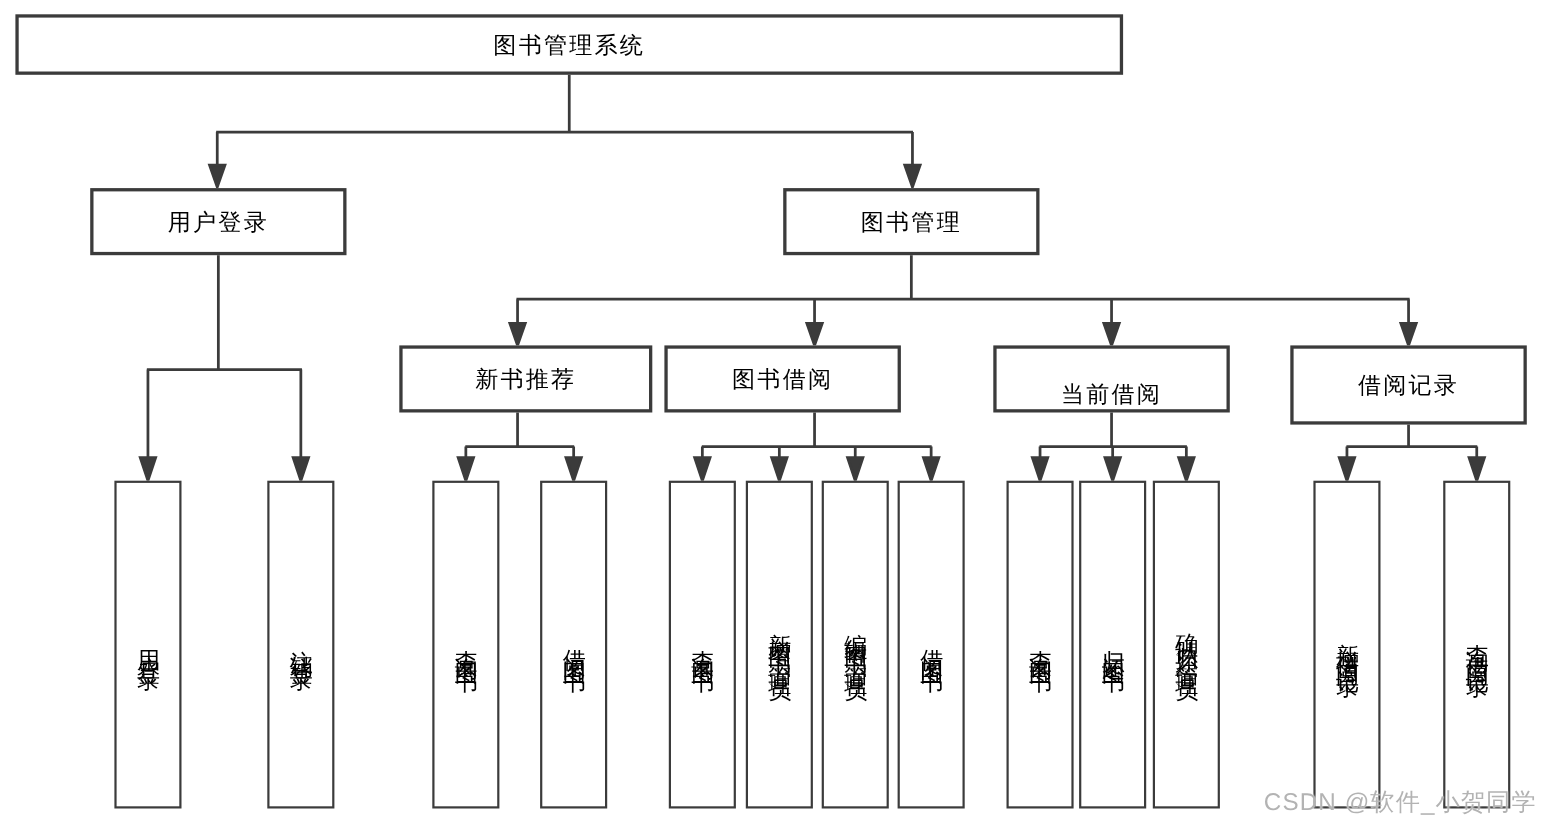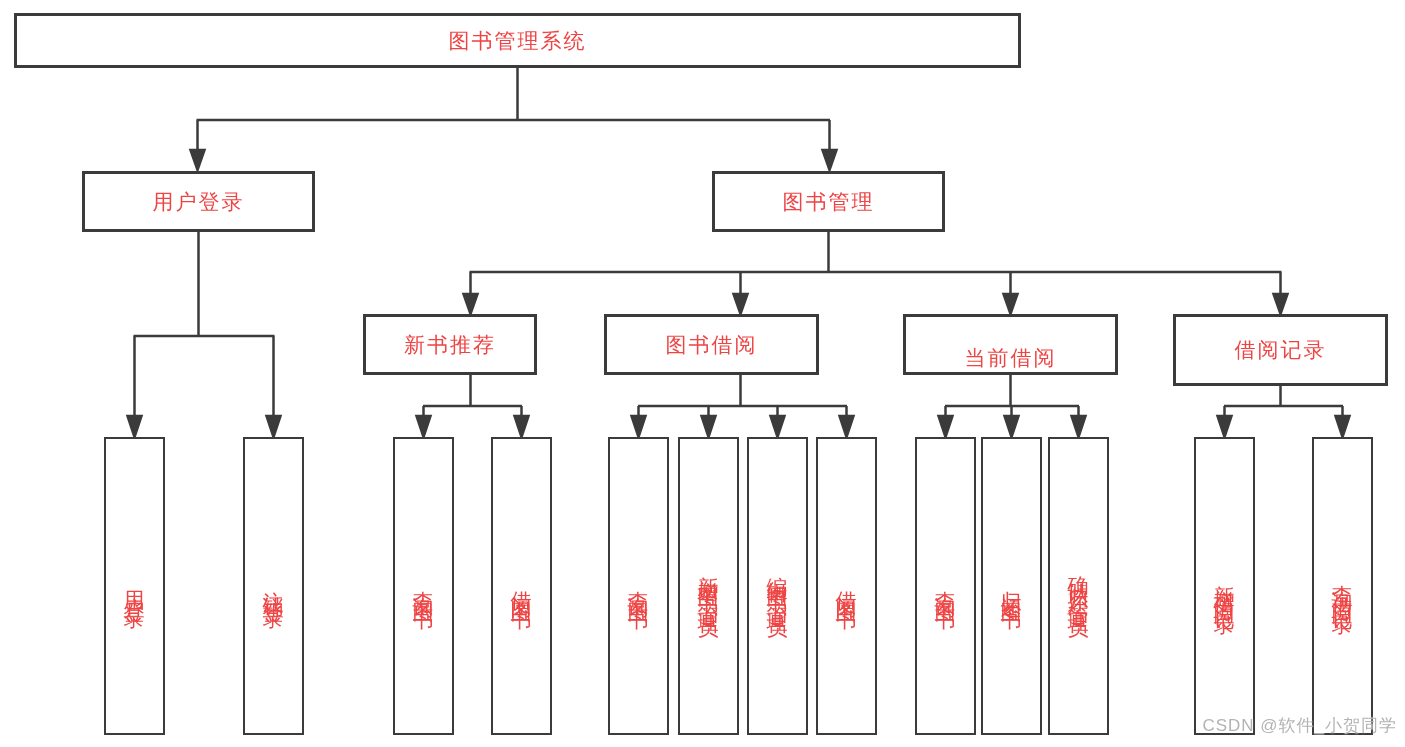--- a/index.html
+++ b/index.html
@@ -18,41 +18,41 @@
     pointer-events: none;
   }
   .node {
     position: absolute;
     box-sizing: border-box;
     background: #ffffff;
     border: 3px solid #3b3b3b;
     display: flex;
     align-items: center;
     justify-content: center;
-    color: #ef4444;
+    color: #000000;
     font-size: 21px;
     letter-spacing: 2px;
     z-index: 2;
   }
   .leaf {
     border-width: 2.5px;
   }
   .vlabel {
     writing-mode: vertical-rl;
     text-orientation: mixed;
     letter-spacing: 6px;
     line-height: 1;
     white-space: nowrap;
     font-size: 21px;
   }
   .watermark {
     position: absolute;
     right: 8px;
     top: 714px;
-    font-size: 17px;
+    font-size: 22px;
     color: #b3b3b3;
     letter-spacing: 1px;
     z-index: 3;
     text-shadow: 0 0 2px #ffffff;
   }
 </style>
 </head>
 <body>
 
 <div class="stage">
@@ -113,21 +113,21 @@
     <span>图书管理系统</span>
   </div>
 
   <div class="node" style="left:82px; top:171px; width:233px; height:61px;">
     <span>用户登录</span>
   </div>
   <div class="node" style="left:712px; top:171px; width:233px; height:61px;">
     <span>图书管理</span>
   </div>
 
-  <div class="node" style="left:363px; top:314px; width:174px; height:61px;">
+  <div class="node" style="left:363px; top:314px; width:230px; height:61px;">
     <span>新书推荐</span>
   </div>
   <div class="node" style="left:604px; top:314px; width:215px; height:61px;">
     <span>图书借阅</span>
   </div>
   <div class="node" style="left:903px; top:314px; width:215px; height:61px;align-items:flex-end;">
     <span>当前借阅</span>
   </div>
   <div class="node" style="left:1173px; top:314px; width:215px; height:72px;">
     <span>借阅记录</span>

